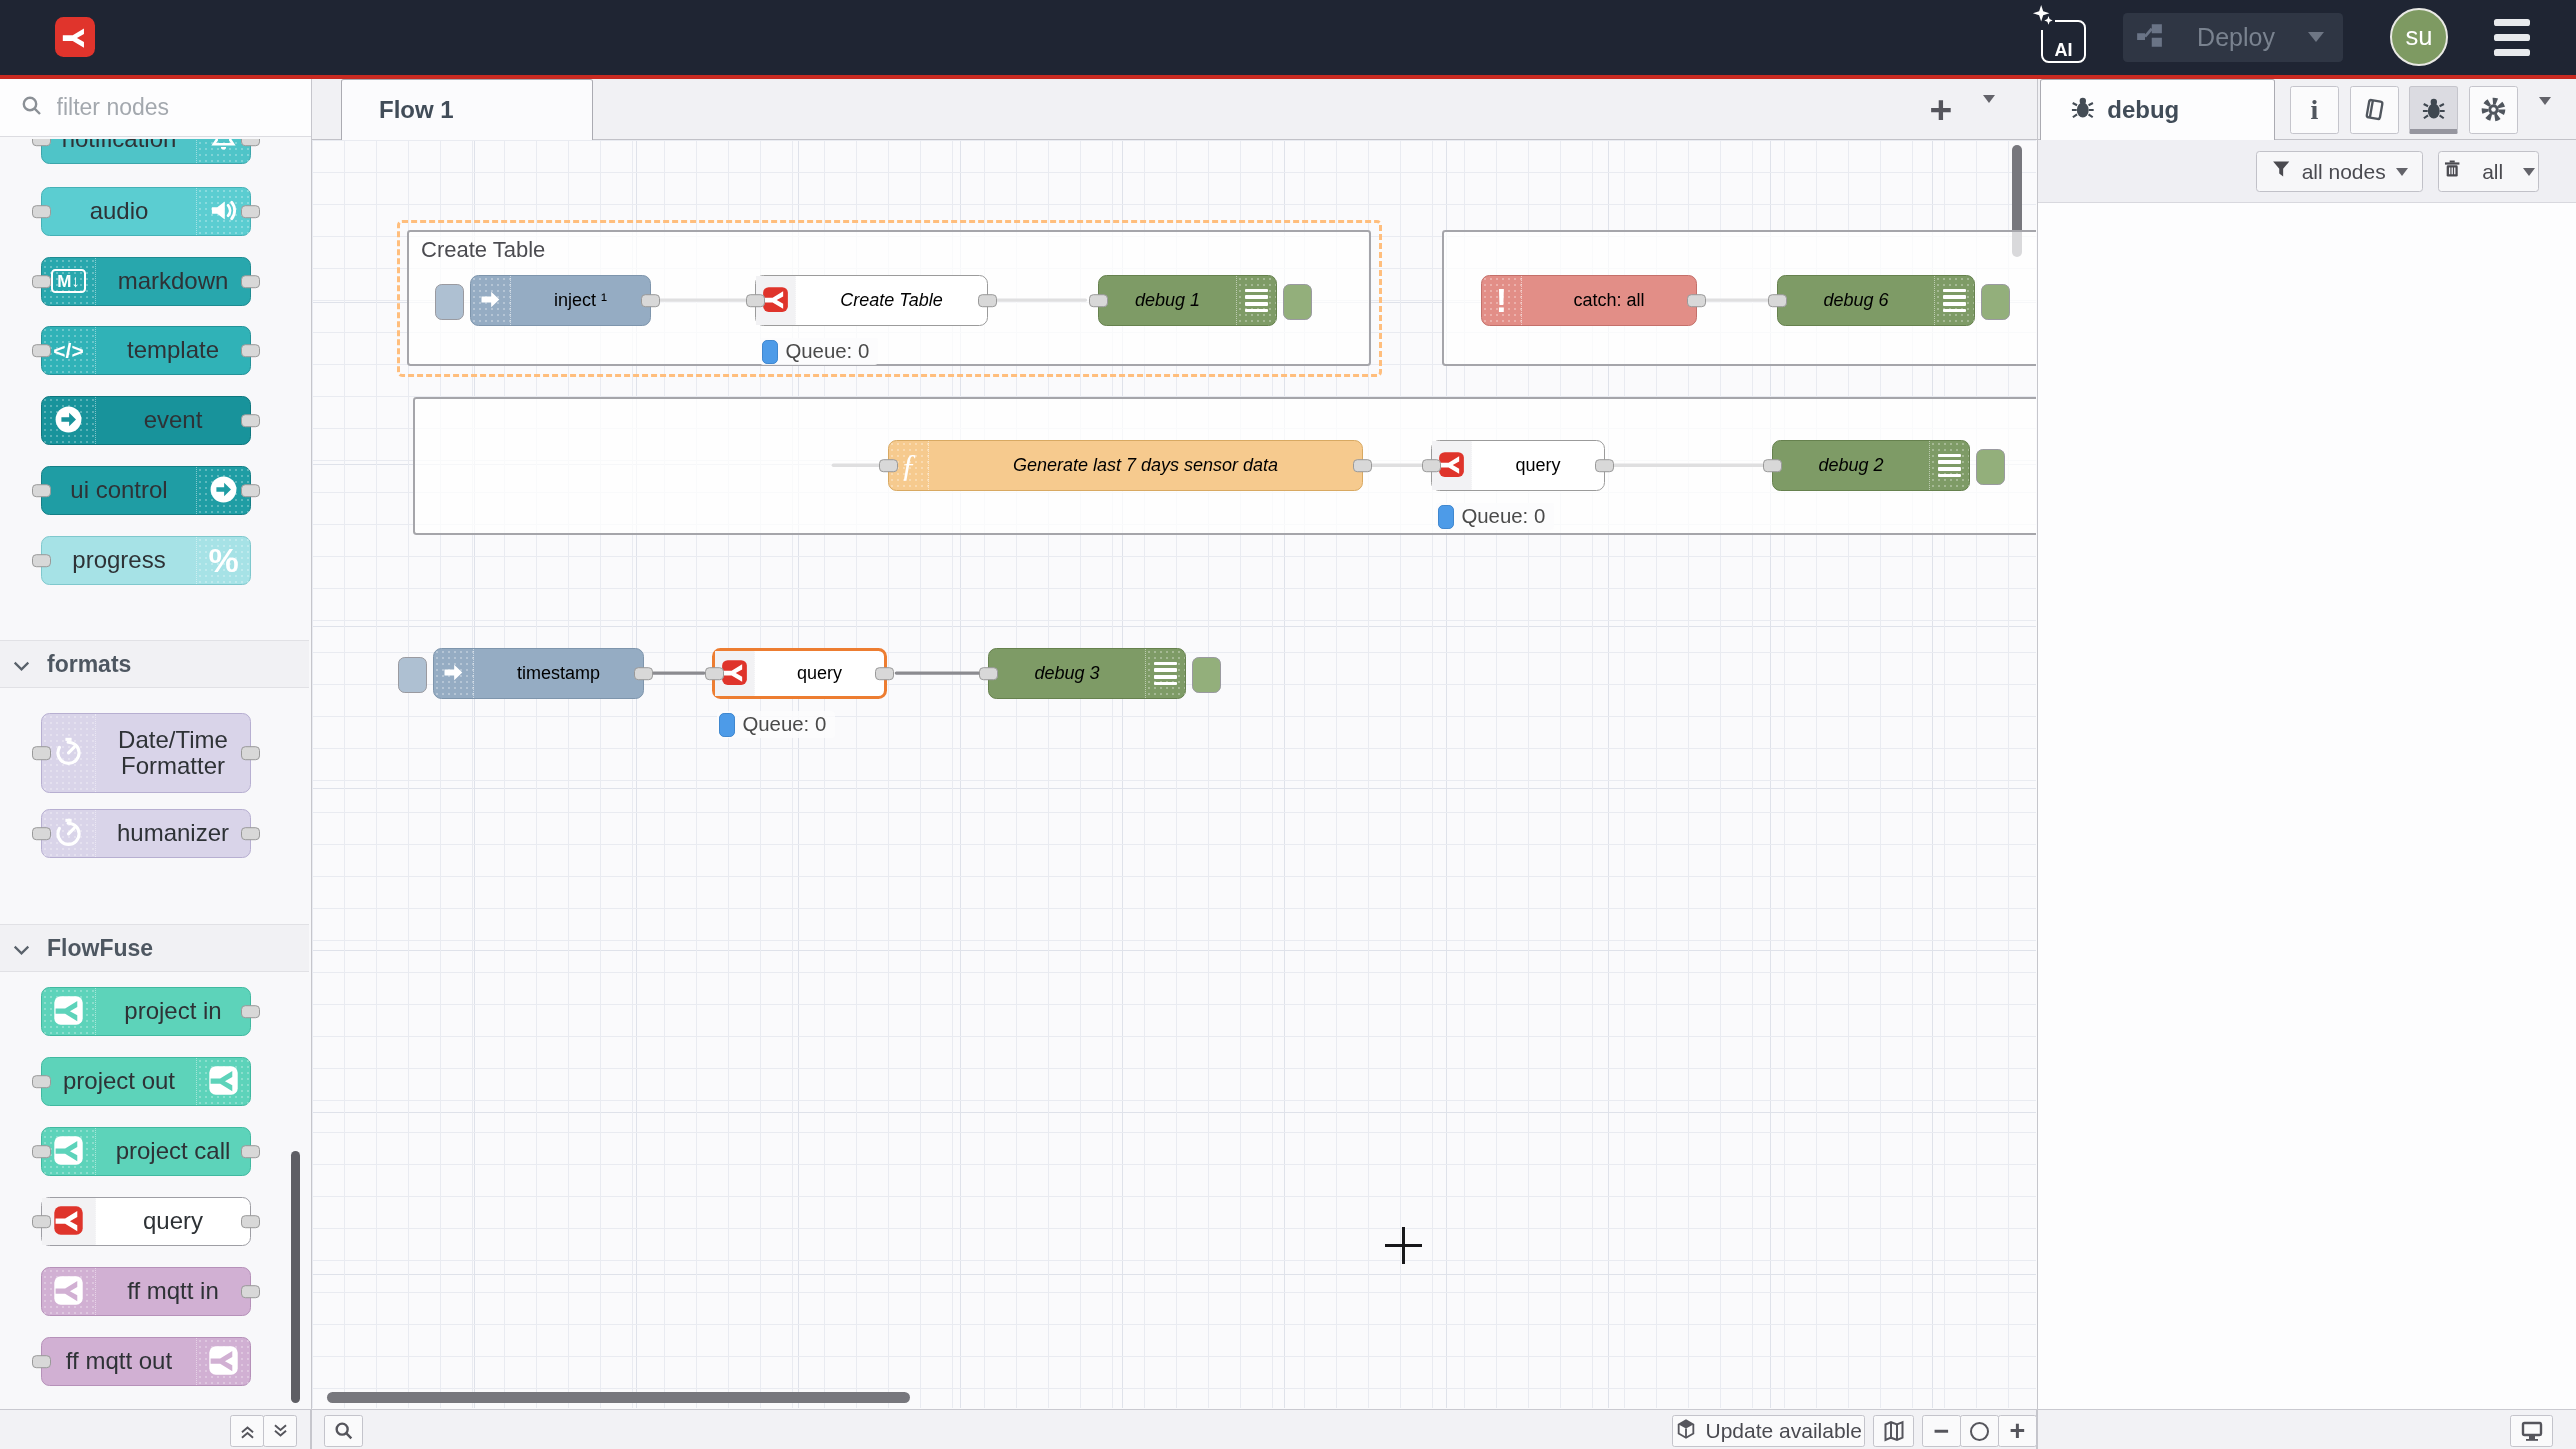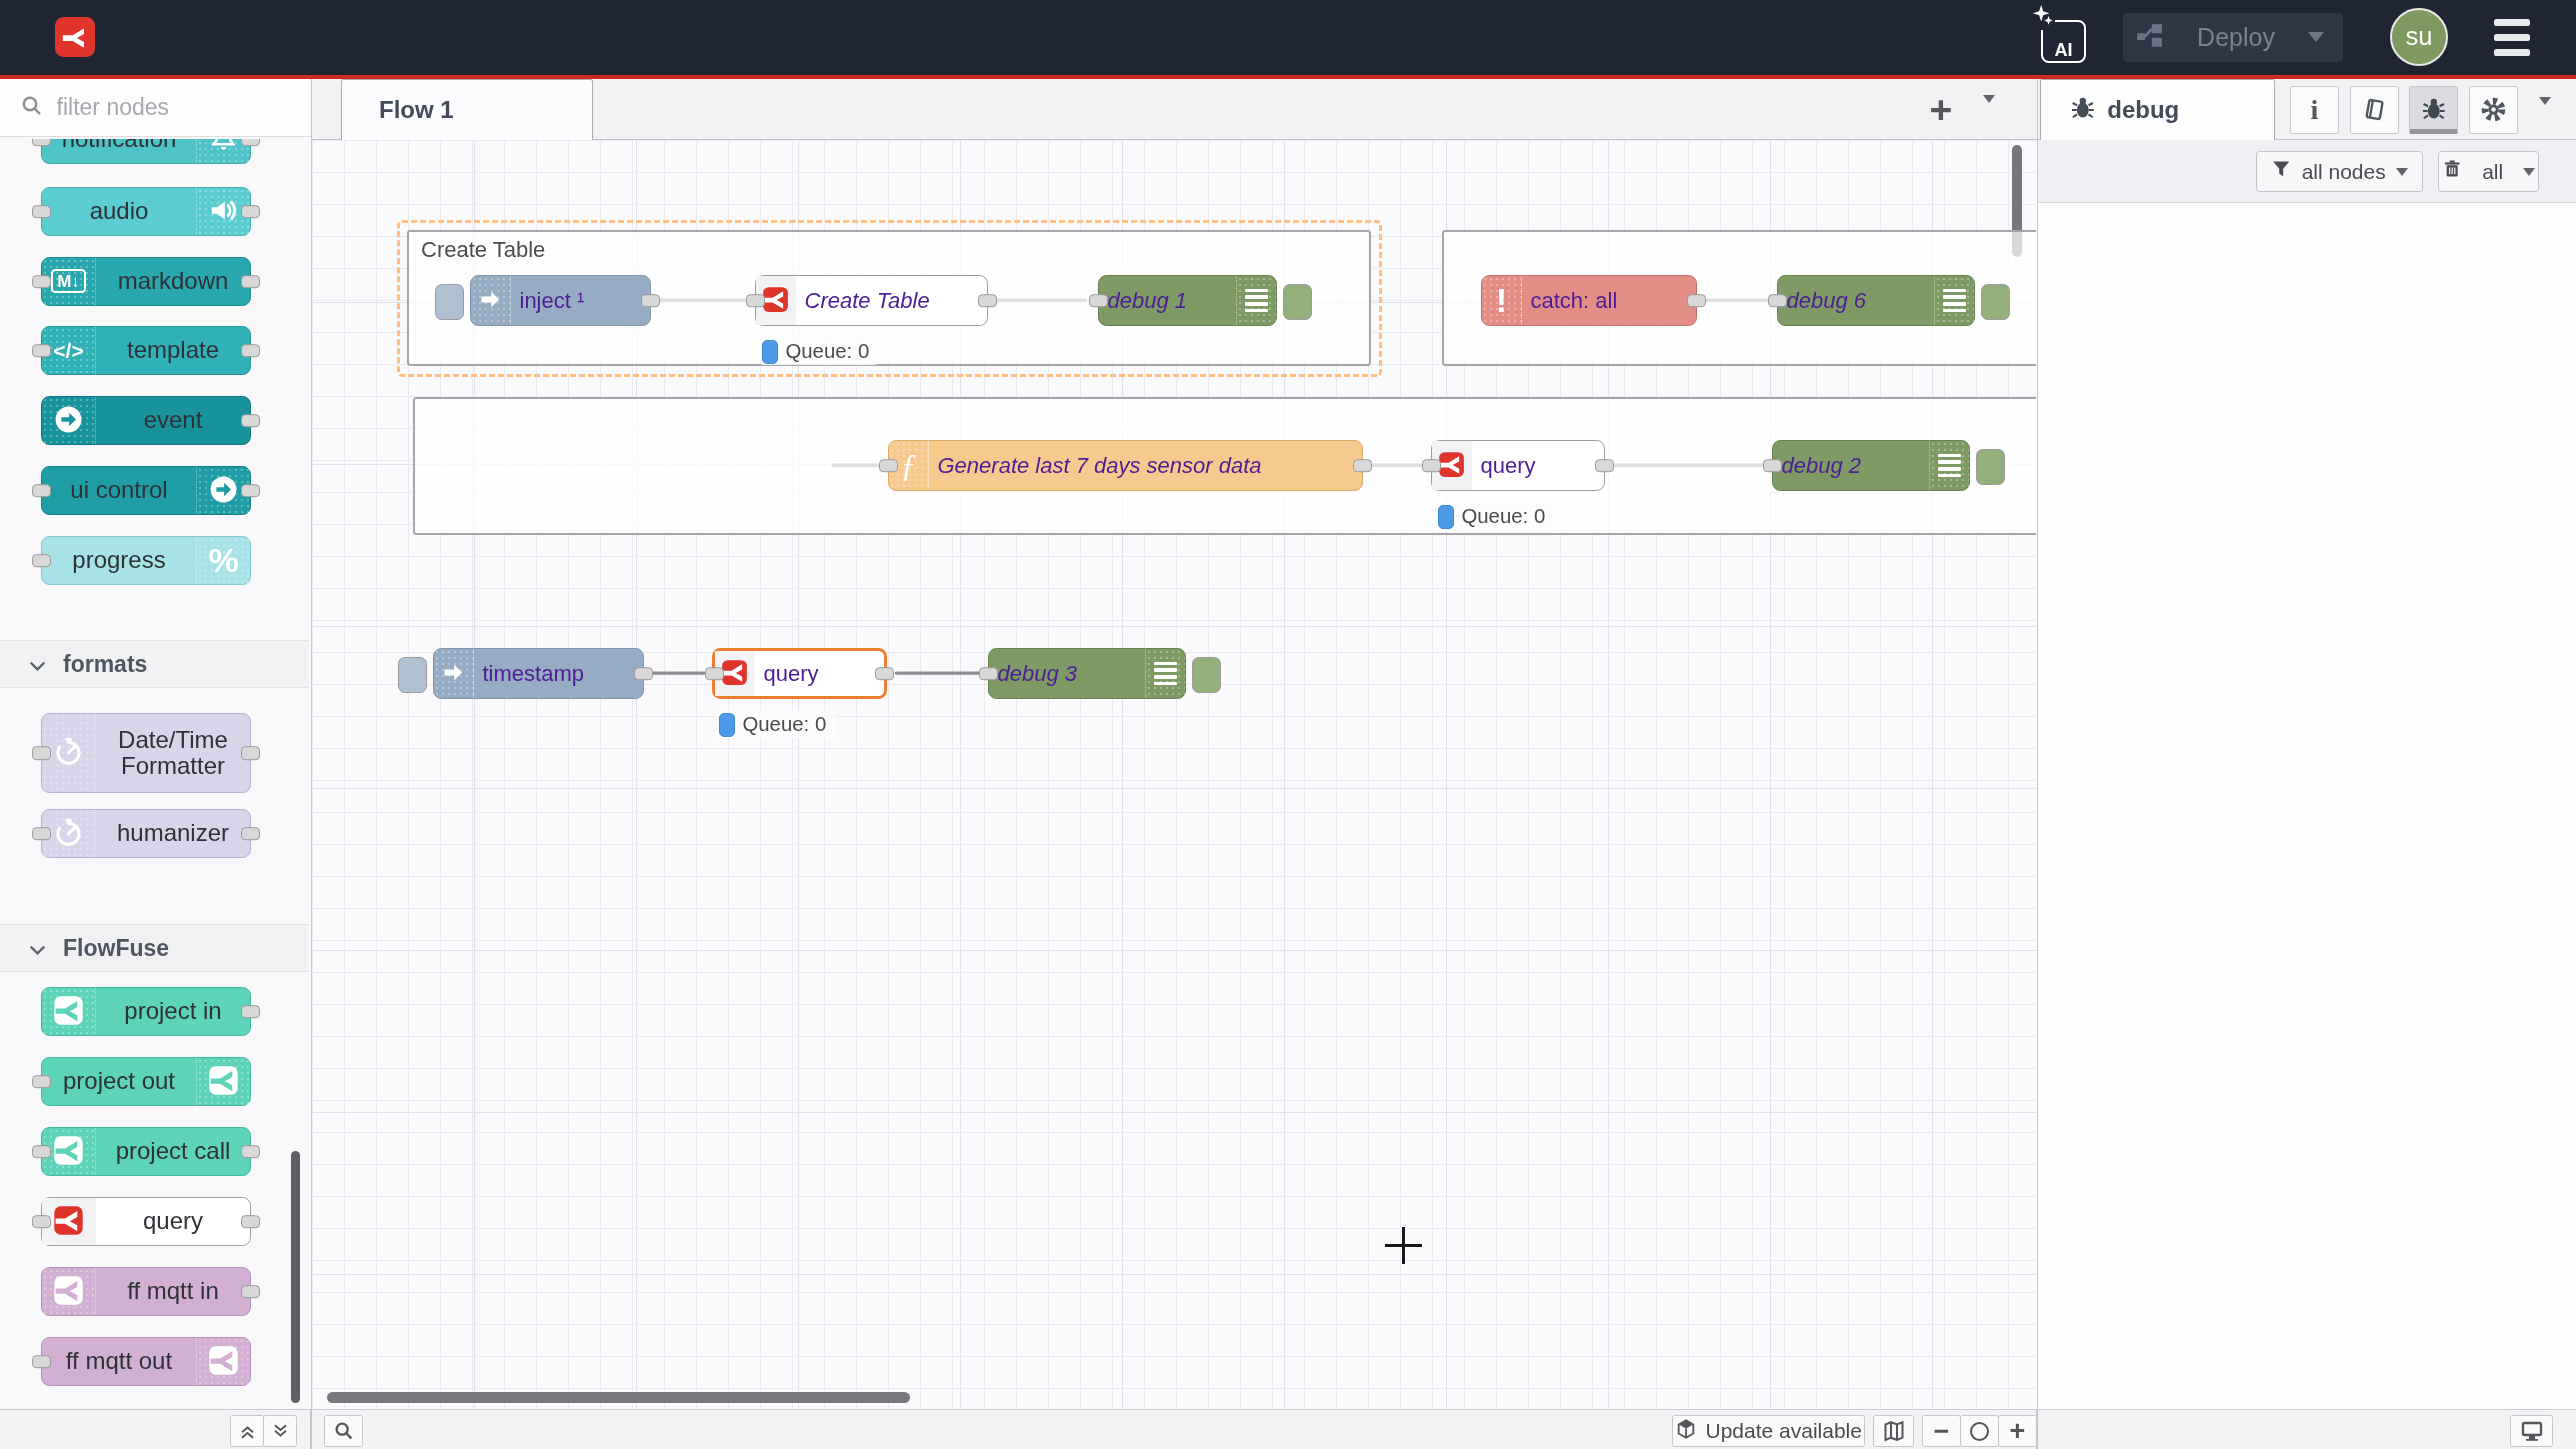--- a/index.html
+++ b/index.html
@@ -28,21 +28,21 @@
   
   #palette{position:absolute;left:0;top:79px;width:312px;height:1330px;background:#F8F8FA;
            border-right:1.7px solid #C6C6CC;box-sizing:border-box;}
   .filter-row{position:absolute;left:0;top:0;right:0;height:58px;background:#FDFDFE;border-bottom:1.7px solid #DCDCE1;
               display:flex;align-items:center;gap:10.2px;padding-left:20.4px;box-sizing:border-box;}
   .filter-row input{border:none;outline:none;background:transparent;font-size:23px;color:#333;width:221px;
                     font-family:"Liberation Sans",sans-serif;}
   .filter-row input::placeholder{color:#A3A8AE;}
   #palette-body{position:absolute;left:0;top:60px;right:1.7px;bottom:0;overflow:hidden;}
   .p-sec-header{position:absolute;left:0;width:100%;height:48px;background:#F1F1F4;border-top:0.9px solid #E1E1E5;
-                border-bottom:0.9px solid #E1E1E5;display:flex;align-items:center;gap:17px;padding-left:29px;
+                border-bottom:0.9px solid #E1E1E5;display:flex;align-items:center;gap:17px;padding-left:13px;
                 box-sizing:border-box;font-weight:bold;font-size:23px;color:#4E5761;}
   .p-item{position:absolute;left:41px;width:210px;border-radius:8.5px;border:1.7px solid #999;
           display:flex;align-items:stretch;box-sizing:border-box;}
   .p-label{flex:1;display:flex;align-items:center;justify-content:center;font-size:24px;color:#2E3236;
            text-align:center;line-height:26.4px;padding:0 5.1px;}
   .p-icon{width:53px;flex:0 0 53px;display:flex;align-items:center;justify-content:center;
           background-image:radial-gradient(rgba(255,255,255,0.28) 26%,transparent 27%);background-size:6px 6px;}
   .p-icon.side-left{border-right:1.7px dotted rgba(255,255,255,0.45);}
   .p-icon.side-right{border-left:1.7px dotted rgba(255,255,255,0.45);}
   .p-icon.lightbg{background-image:none;background-color:#F2F2F4;}
@@ -68,21 +68,21 @@
   .group{position:absolute;border:2.6px solid #A5A5AA;border-radius:3.4px;background:rgba(255,255,255,0.72);box-sizing:border-box;}
   .group-label{position:absolute;left:12px;top:5.1px;font-size:22px;color:#4B4B50;}
   .gsel{position:absolute;border:3.4px dashed #FFBE7D;border-radius:5.1px;box-sizing:border-box;}
   .node{position:absolute;height:51px;border-radius:8.5px;border:1.7px solid #999;display:flex;align-items:stretch;box-sizing:border-box;}
   .node.selected{border:3.4px solid #ED7D31;}
   .n-icon{flex:0 0 39px;width:39px;display:flex;align-items:center;justify-content:center;
           background-image:radial-gradient(rgba(255,255,255,0.30) 26%,transparent 27%);background-size:6px 6px;}
   .n-icon.side-left{border-right:1.7px dotted rgba(255,255,255,0.5);}
   .n-icon.side-right{border-left:1.7px dotted rgba(255,255,255,0.5);}
   .n-icon.lightbg{background-image:none;background-color:#F2F2F4;}
-  .n-label{flex:1;display:flex;align-items:center;font-size:22px;color:#4c1d95;
+  .n-label{flex:1;display:flex;align-items:center;justify-content:center;font-size:18px;color:#000000;
            white-space:nowrap;padding:0 8.5px;}
   .italic{font-style:italic;}
   .n-btn{position:absolute;width:29px;height:36px;border:1.7px solid #9A9AA0;border-radius:6.8px;box-sizing:border-box;top:7.7px;}
   .badge{position:absolute;display:flex;align-items:center;gap:7.7px;font-size:20.4px;color:#4A4A4A;
          background:rgba(252,252,253,0.85);padding:1.7px 8.5px 1.7px 1.7px;border-radius:3.4px;}
   .badge-chip{display:inline-block;width:16px;height:24px;background:#4D9BE8;border:1.7px solid #3F87CF;
               border-radius:5.1px;box-sizing:border-box;}
   .bars{display:flex;flex-direction:column;gap:3.4px;}
   .bars span{display:block;width:23px;height:3.4px;background:#fff;border-radius:0.9px;}
   .hscroll{position:absolute;left:15.3px;top:1252px;width:583px;height:11px;background:#77777D;border-radius:6px;}

